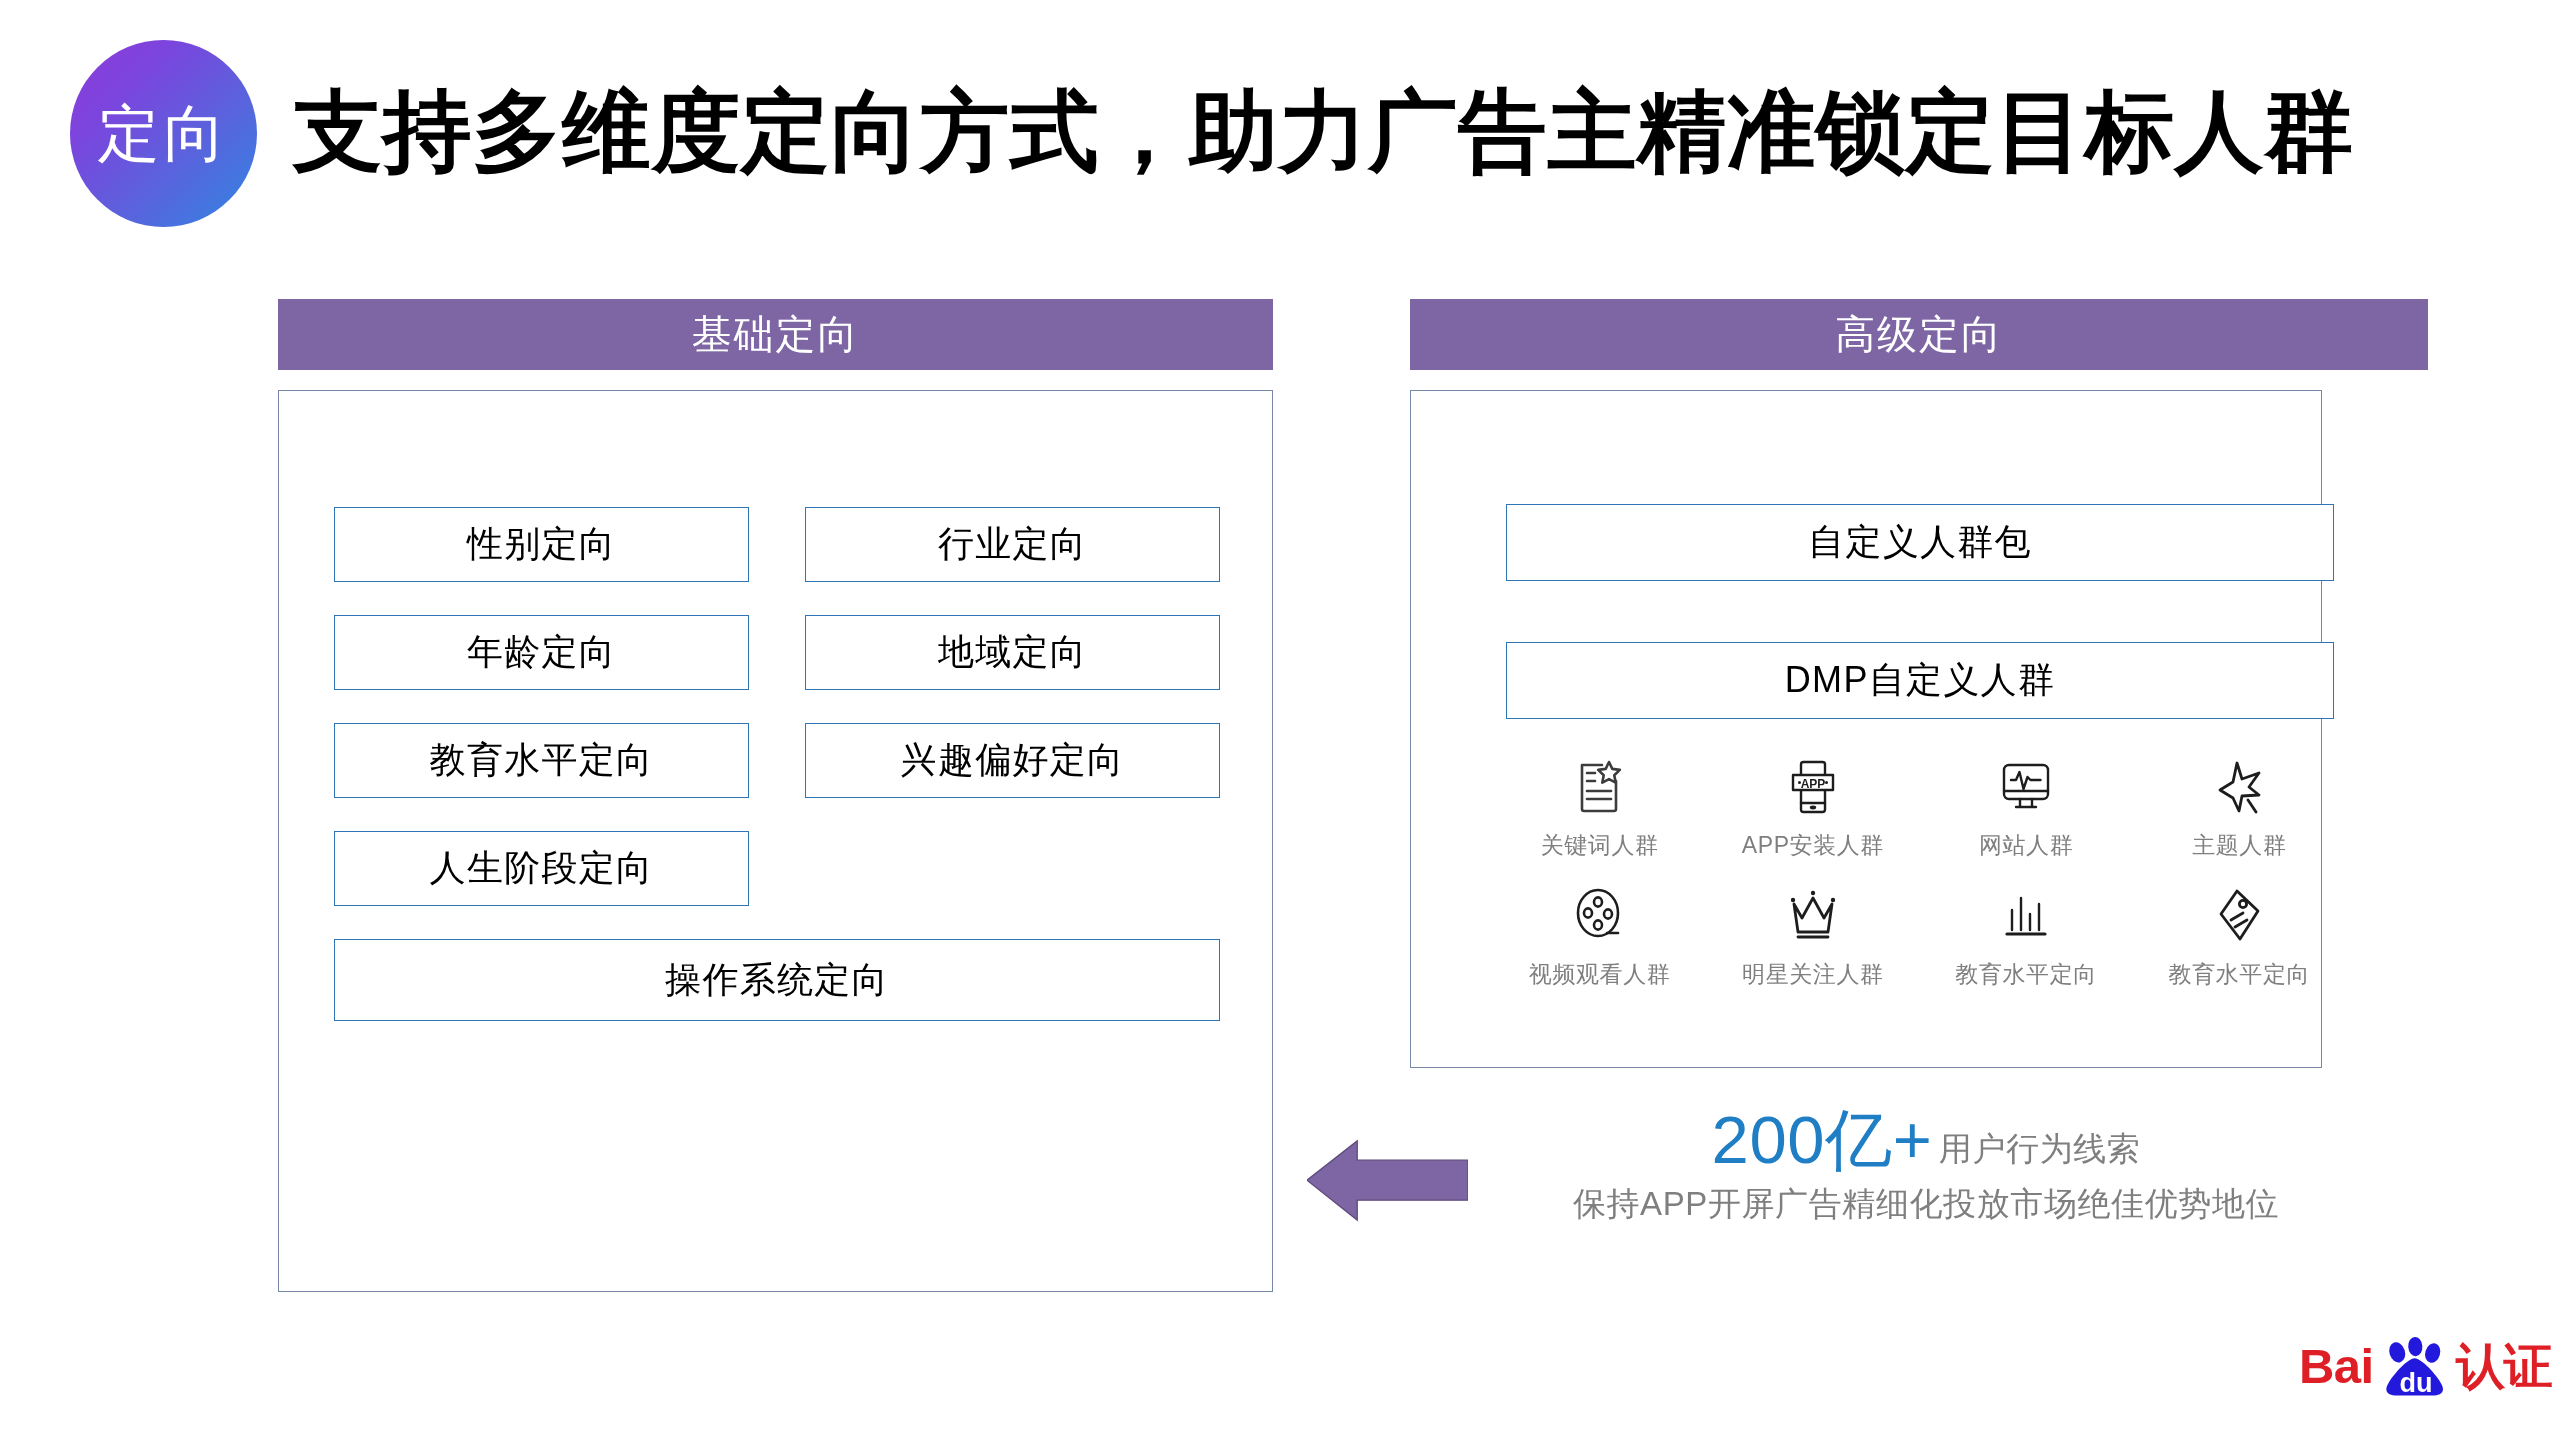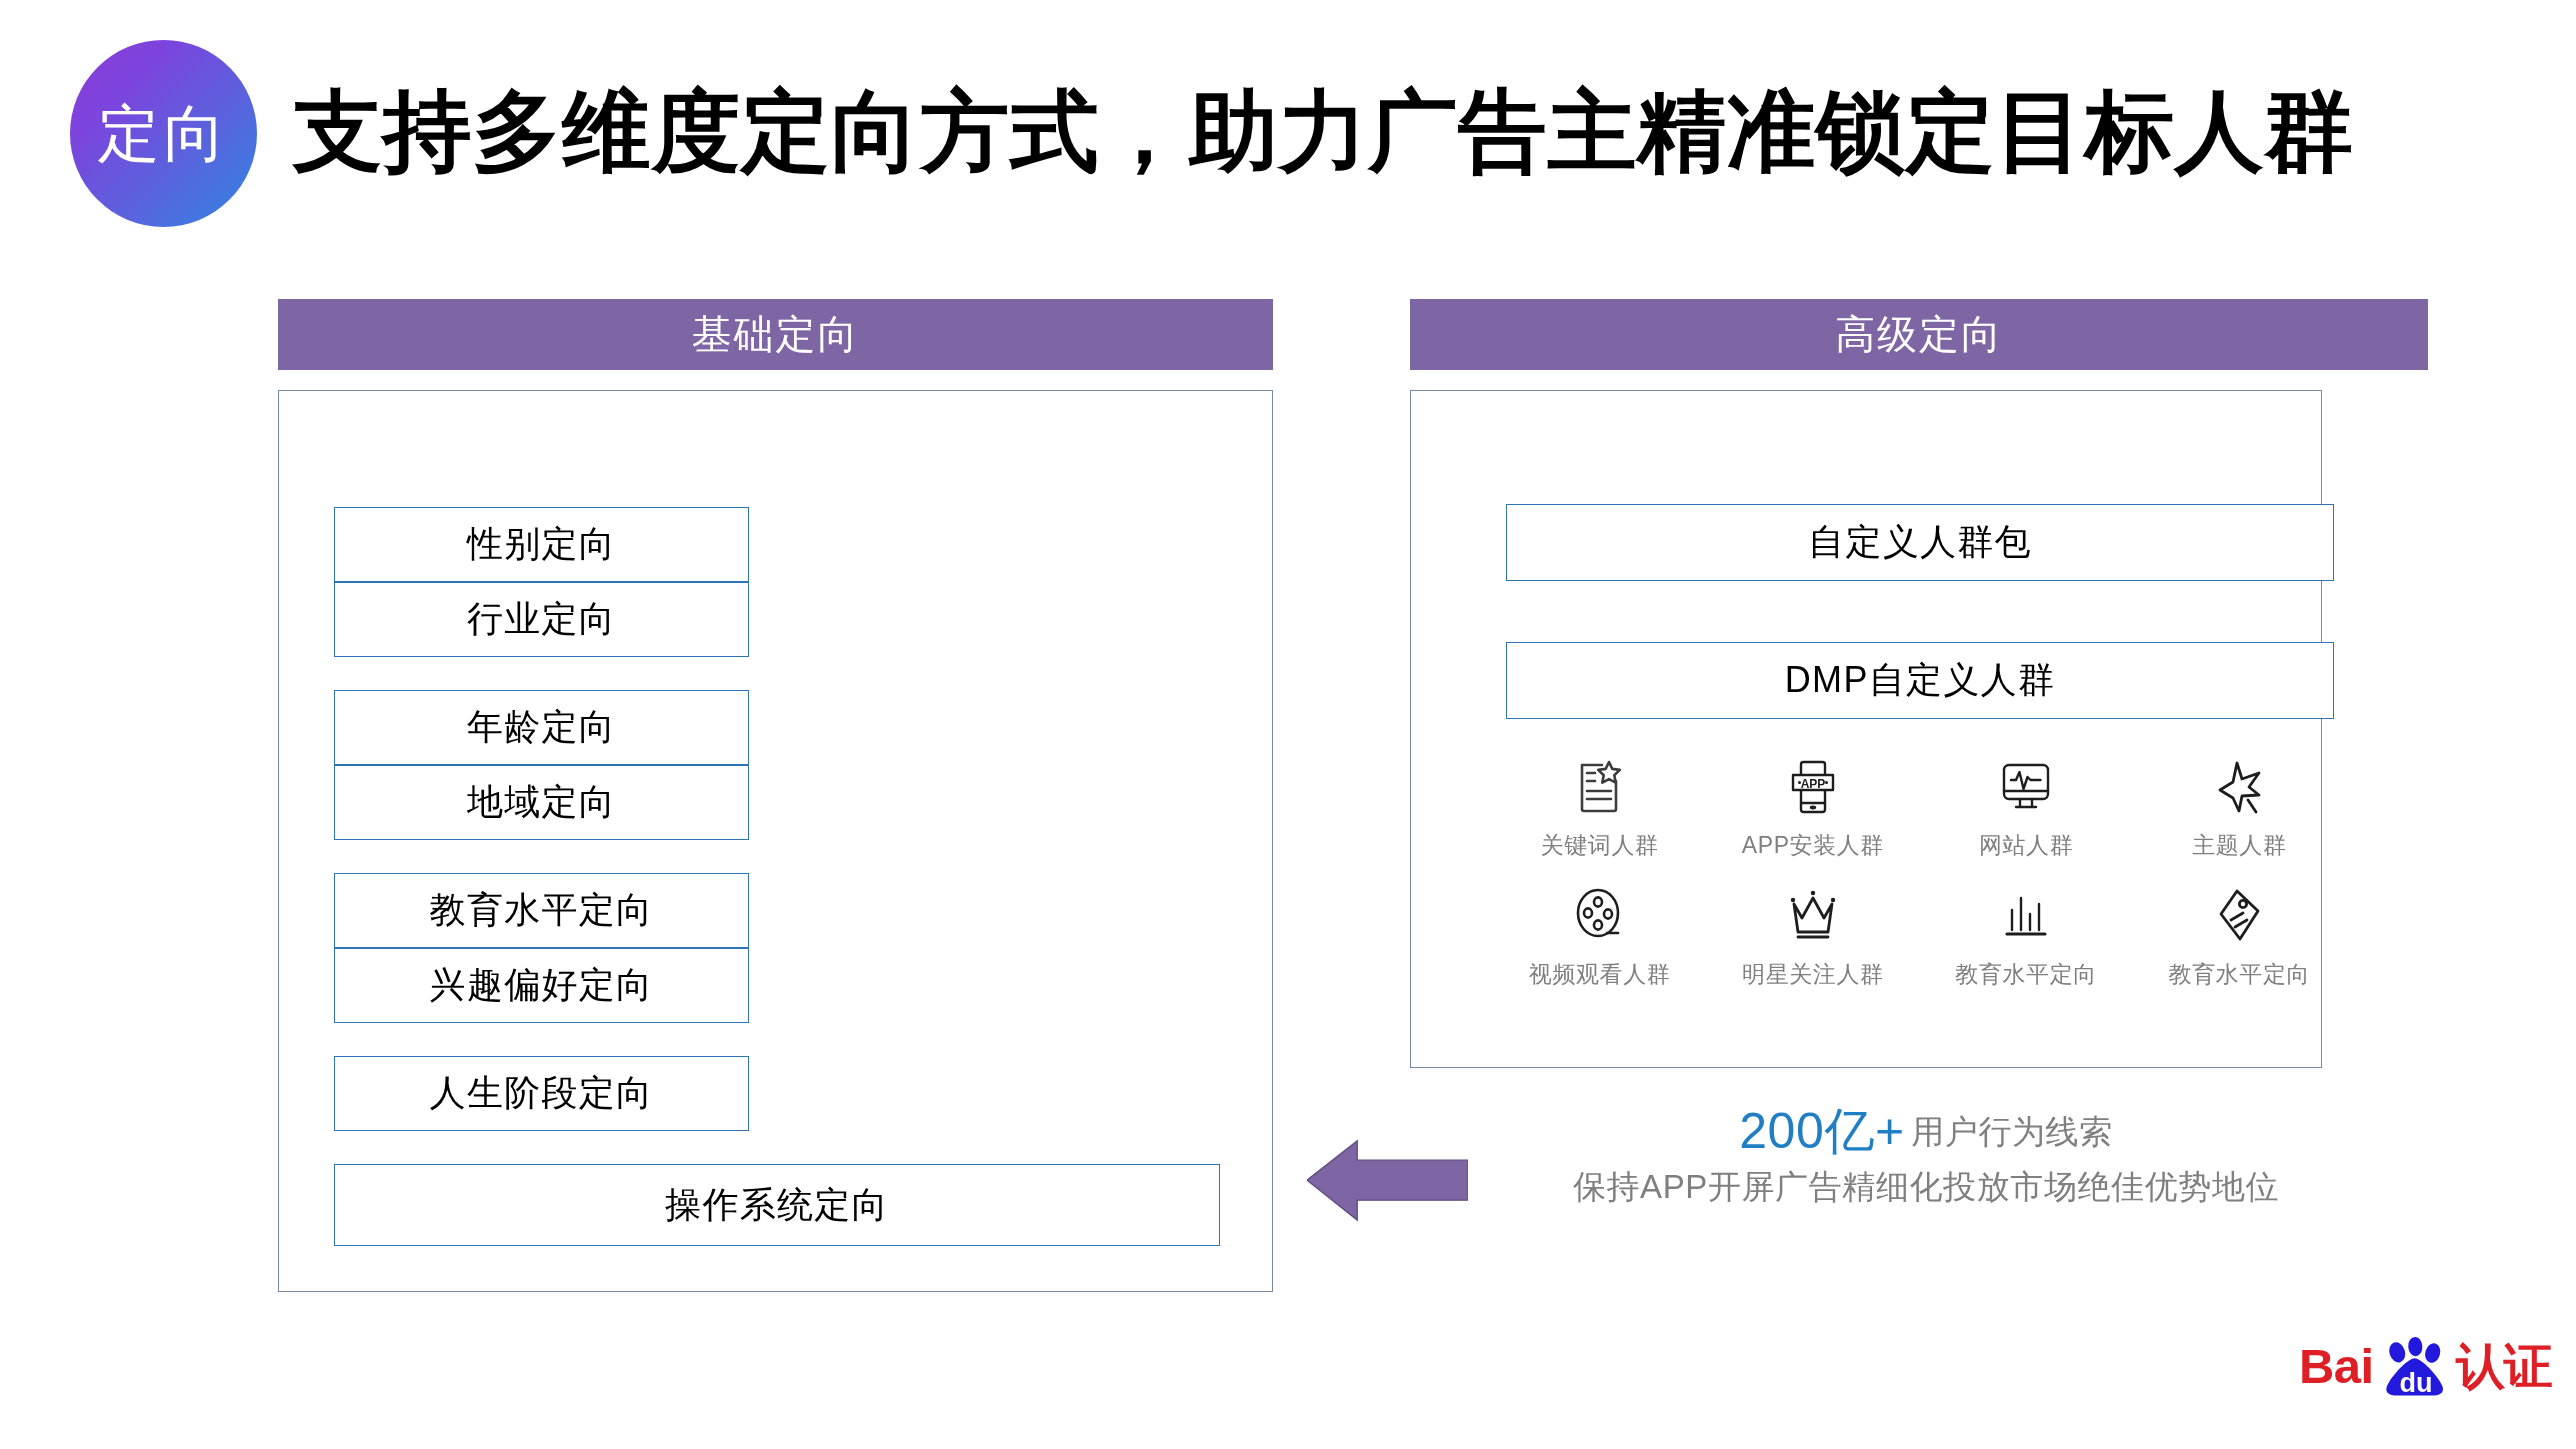--- a/index.html
+++ b/index.html
@@ -84,21 +84,20 @@
   #basic-grid {
     position: absolute;
     left: 55px;
     top: 116px;
     width: 886px;
   }
   .basic-row {
     display: flex;
     justify-content: space-between;
     margin-bottom: 33px;
-    flex-direction: column;
   }
   .basic-box {
     width: 415px;
     height: 75px;
     border: 1.9px solid #2e75b6;
     box-sizing: border-box;
     display: flex;
     align-items: center;
     justify-content: center;
     background: #ffffff;
@@ -198,21 +197,21 @@
     text-align: center;
   }
   #stat-line1 {
     display: flex;
     align-items: flex-end;
     justify-content: center;
     line-height: 1;
     white-space: nowrap;
   }
   #stat-number {
-    font-size: 50px;
+    font-size: 67px;
     color: #1f7ec4;
     font-weight: 300;
     letter-spacing: 0.6px;
     line-height: 1;
   }
   #stat-unit {
     font-size: 33px;
     color: #7f7f7f;
     margin-left: 6.4px;
     padding-bottom: 7.7px;

